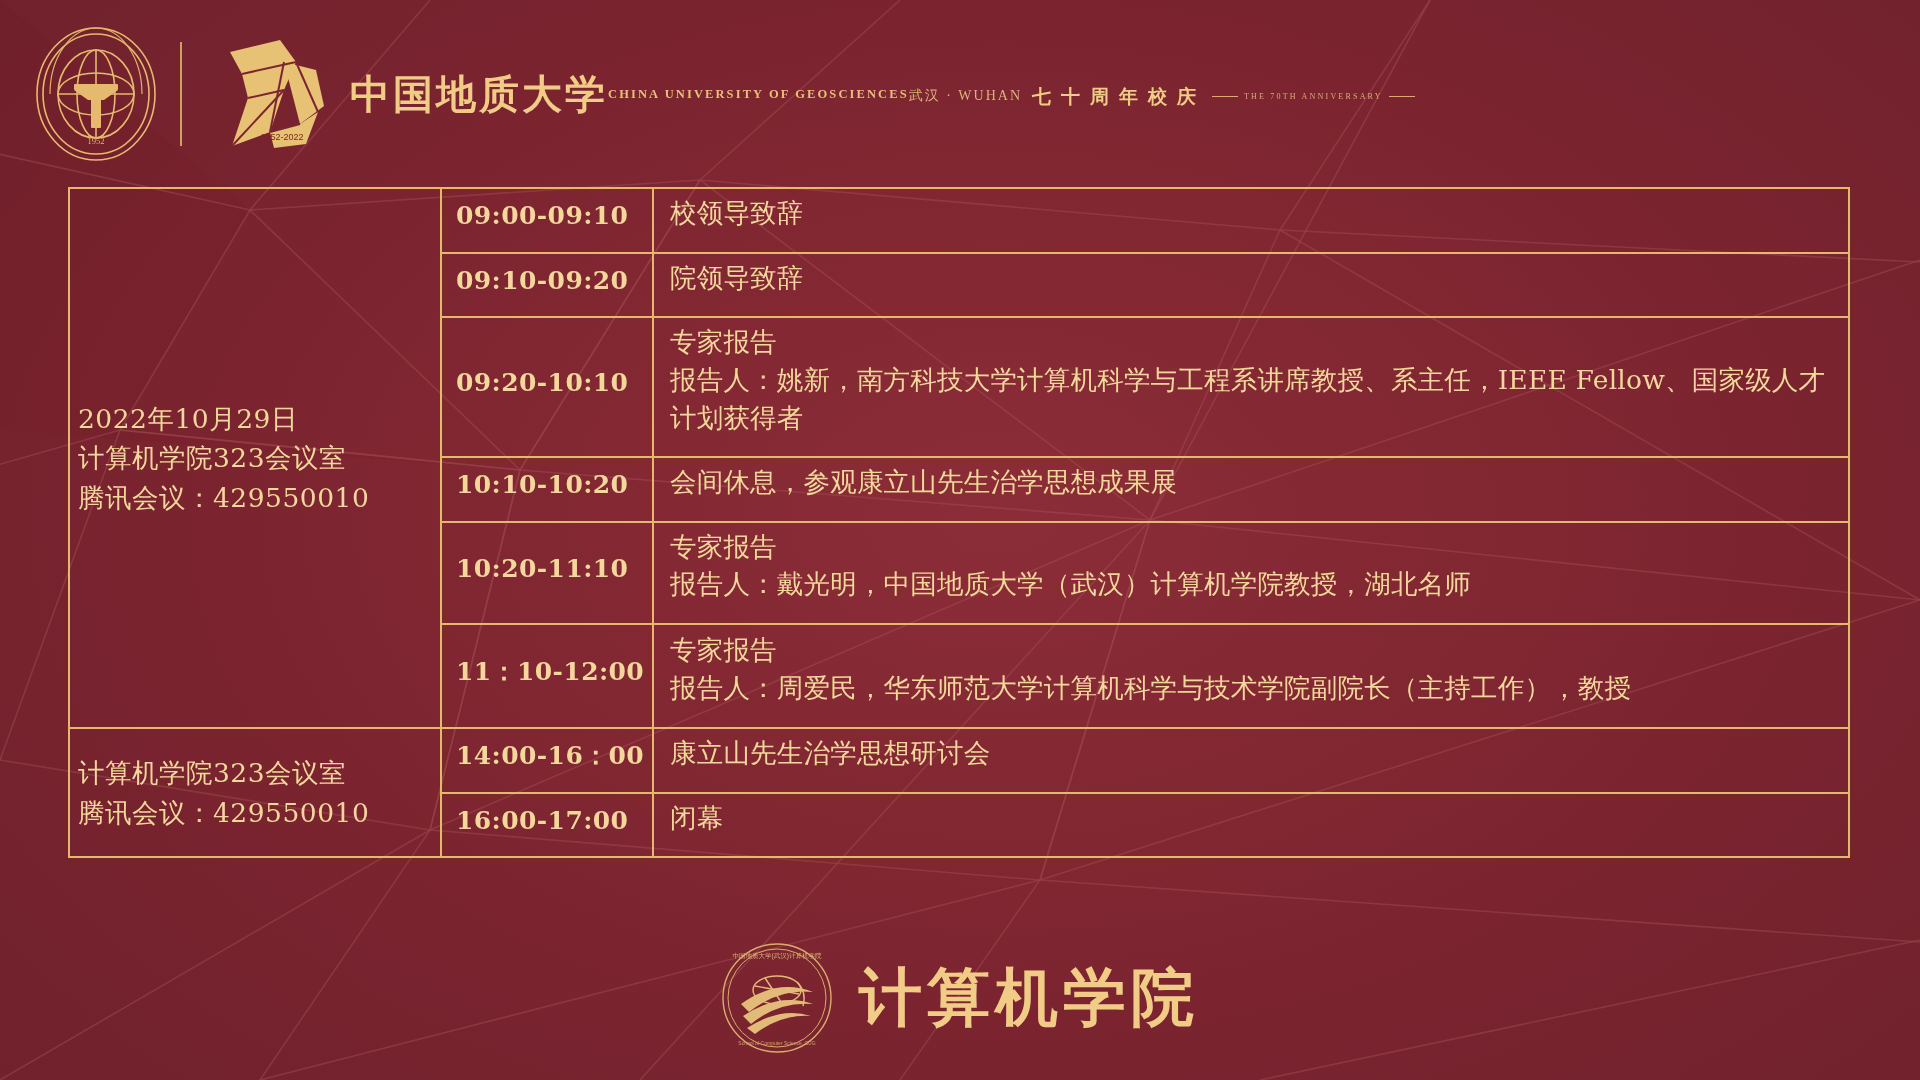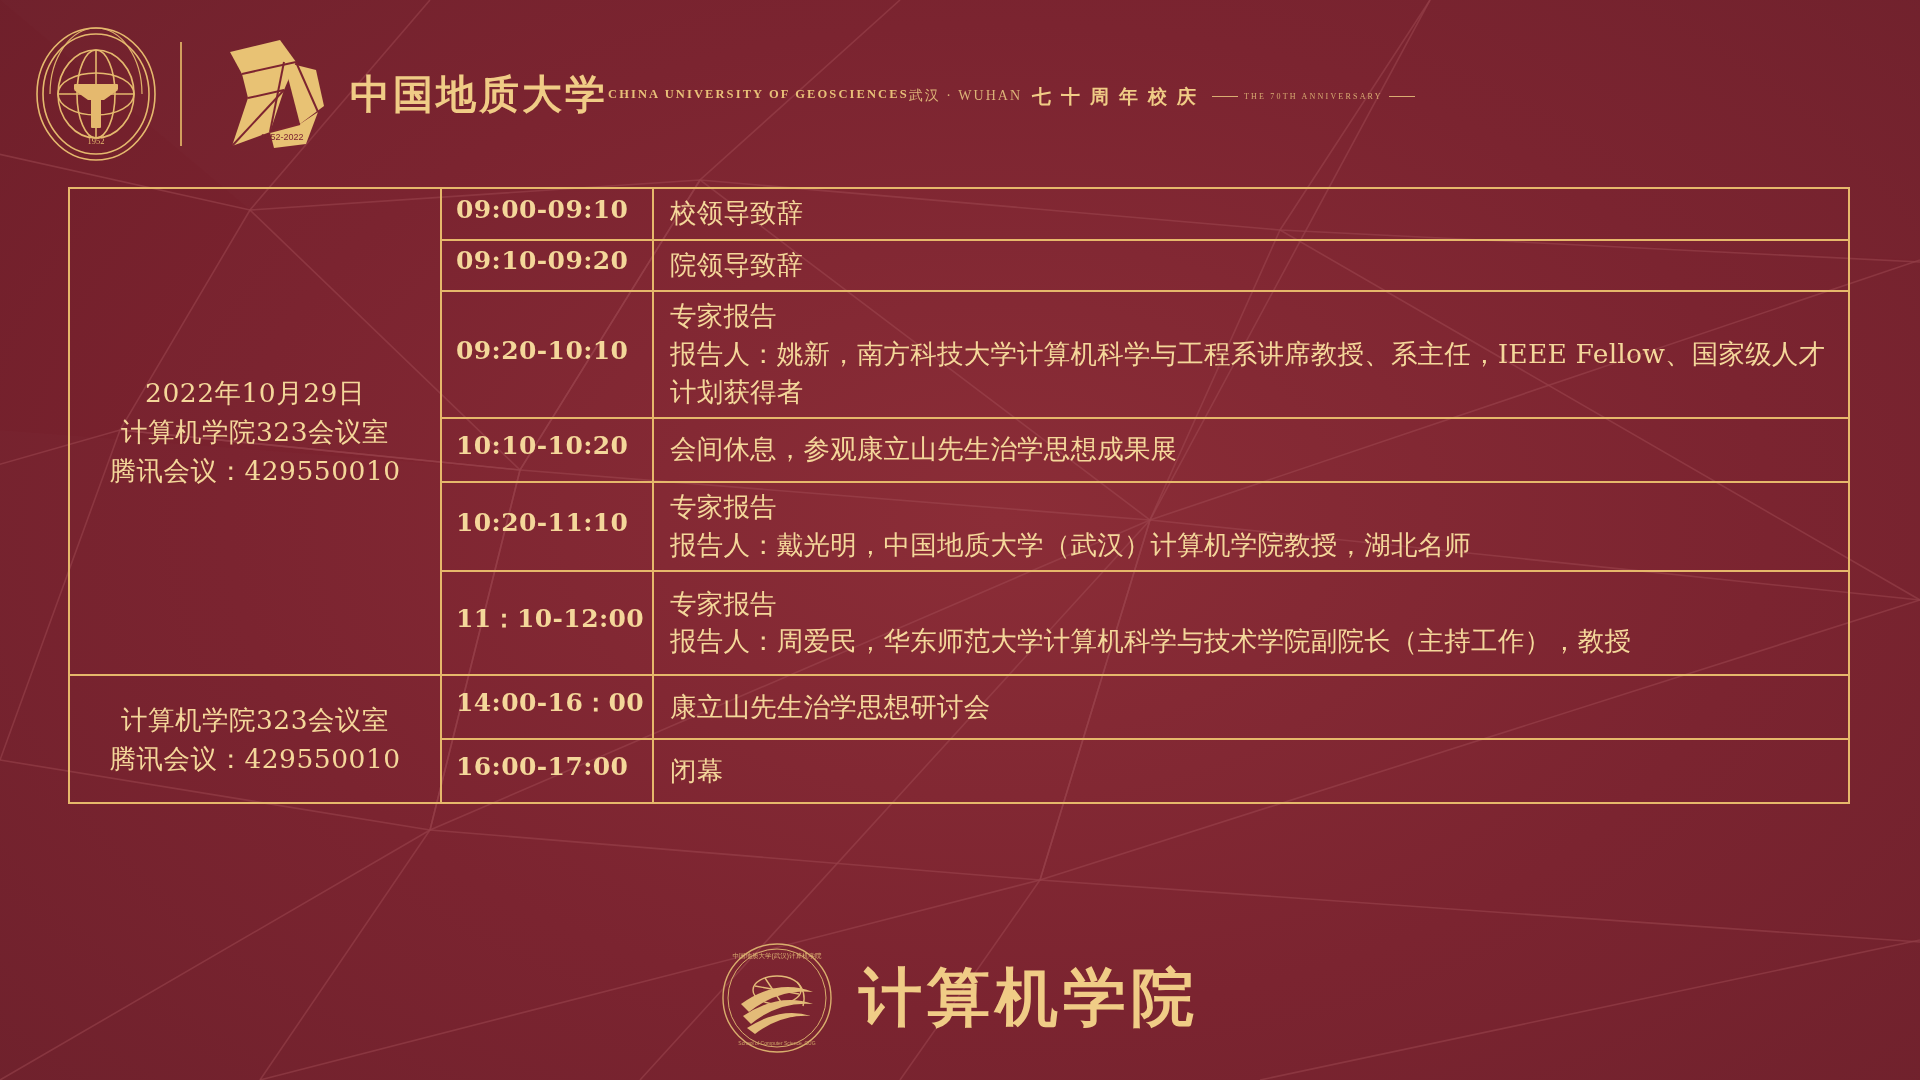--- a/index.html
+++ b/index.html
@@ -162,39 +162,39 @@
     border: 2px solid #e6b86b;
     color: #f4d79a;
     vertical-align: middle;
     font-family: "DejaVu Serif", "Liberation Serif", serif;
   }
   col.c-venue  { width: 372px; }
   col.c-time   { width: 212px; }
   col.c-detail { width: auto; }
 
   td.venue {
-    text-align: center;
+    text-align: left;
     font-size: 26.5px;
     line-height: 1.48;
     letter-spacing: .5px;
     padding: 6px 8px;
     white-space: pre-line;
   }
   td.time {
     font-size: 25px;
     font-weight: 700;
     padding: 4px 0 13px 14px;
     letter-spacing: .4px;
     white-space: nowrap;
     color: #f6dda6;
   }
   td.detail {
     font-size: 26.5px;
     line-height: 1.42;
-    padding: 5px 10px 7px 16px;
+    padding: 5px 10px 20px 16px;
     letter-spacing: .2px;
     white-space: pre-line;
   }
   tr.r-short td { height: 42px; }
   tr.r-mid   td { height: 64px; }
   tr.r-tall3 td { height: 104px; }
   tr.r-tall2 td { height: 82px; }
 
   
   .footer {

